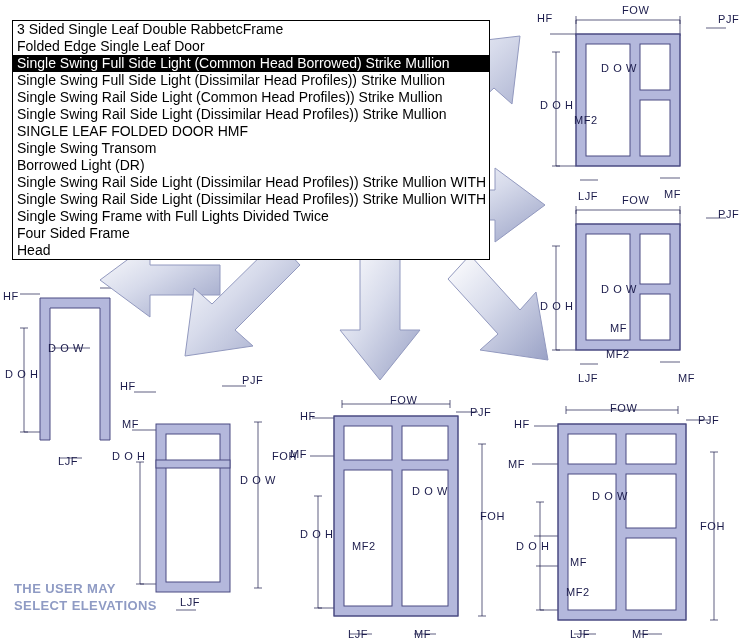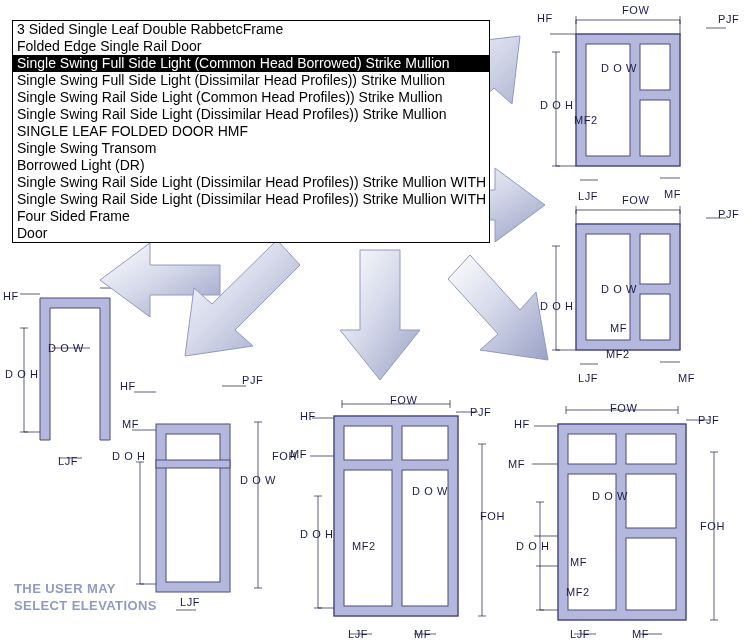--- a/index.html
+++ b/index.html
@@ -304,32 +304,33 @@
   <div class="lbl" style="left:592px;top:490px;">D O W</div>
   <div class="lbl" style="left:700px;top:520px;">FOH</div>
   <div class="lbl" style="left:516px;top:540px;">D O H</div>
   <div class="lbl" style="left:570px;top:556px;">MF</div>
   <div class="lbl" style="left:566px;top:586px;">MF2</div>
   <div class="lbl" style="left:570px;top:628px;">LJF</div>
   <div class="lbl" style="left:632px;top:628px;">MF</div>
 
   <div class="dropdown">
     <div class="dd-item">3 Sided Single Leaf Double RabbetcFrame</div>
-    <div class="dd-item">Folded Edge Single Rail Door</div>
+    <div class="dd-item">Folded Edge Single Leaf Door</div>
     <div class="dd-item selected">Single Swing Full Side Light (Common Head Borrowed) Strike Mullion</div>
     <div class="dd-item">Single Swing Full Side Light (Dissimilar Head Profiles)) Strike Mullion</div>
     <div class="dd-item">Single Swing Rail Side Light (Common Head Profiles)) Strike Mullion</div>
     <div class="dd-item">Single Swing Rail Side Light (Dissimilar Head Profiles)) Strike Mullion</div>
     <div class="dd-item">SINGLE LEAF FOLDED DOOR HMF</div>
     <div class="dd-item">Single Swing Transom</div>
     <div class="dd-item">Borrowed Light (DR)</div>
     <div class="dd-item">Single Swing Rail Side Light (Dissimilar Head Profiles)) Strike Mullion WITH VERTICAL MULLION IN BL</div>
     <div class="dd-item">Single Swing Rail Side Light (Dissimilar Head Profiles)) Strike Mullion WITH Horizontal MULLION</div>
+    <div class="dd-item">Single Swing Frame with Full Lights Divided Twice</div>
     <div class="dd-item">Four Sided Frame</div>
-    <div class="dd-item">Door</div>
+    <div class="dd-item">Head</div>
   </div>
 
   <div class="caption">
     <div>THE USER MAY</div>
     <div>SELECT ELEVATIONS</div>
   </div>
 
 </div>
 
 </body></html>

